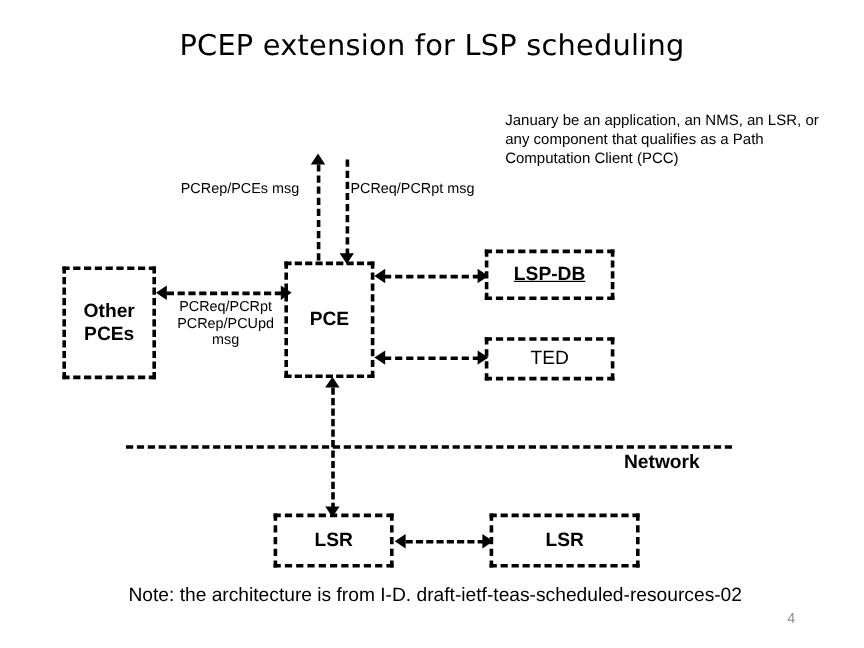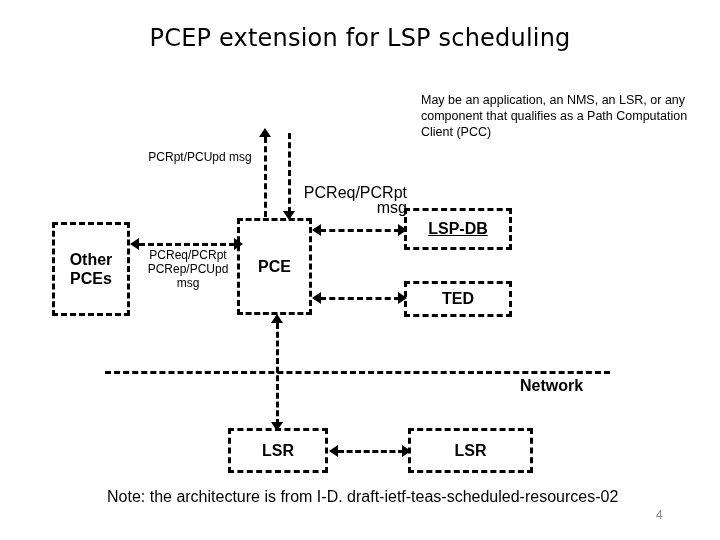--- a/index.html
+++ b/index.html
@@ -49,31 +49,31 @@
     position:relative;top:-3px;
     font-size:16px;line-height:21px;white-space:nowrap;
   }
   #box-otherpces{left:52px;top:222px;width:78px;height:94px;}
   #box-otherpces .lbl{font-size:16px;font-weight:bold;line-height:19px;}
   #box-pce{left:237px;top:218px;width:75px;height:97px;}
   #box-pce .lbl{font-size:16px;font-weight:bold;}
   #box-lspdb{left:404px;top:208px;width:108px;height:42px;text-decoration:underline;}
   #box-lspdb .lbl{font-size:16px;font-weight:bold;}
   #box-ted{left:404px;top:281px;width:108px;height:36px;}
-  #box-ted .lbl{font-size:16px;font-weight:bold;}
+  #box-ted .lbl{font-size:16px;font-weight:normal;}
   #box-lsr1{left:228px;top:428px;width:100px;height:45px;}
   #box-lsr1 .lbl{font-size:16px;font-weight:bold;}
   #box-lsr2{left:408px;top:428px;width:125px;height:45px;}
   #box-lsr2 .lbl{font-size:16px;font-weight:bold;}
 
   
   .ftext{position:absolute;color:#000;font-family:"Liberation Sans", sans-serif;}
   #note-pcc{left:421px;top:92px;width:275px;font-size:12.5px;line-height:16px;}
   #msg-left{left:140px;top:150px;width:120px;text-align:center;font-size:12px;line-height:15px;}
-  #msg-right{left:292px;top:150px;width:115px;text-align:right;font-size:16px;line-height:15px;margin-top:35px;}
+  #msg-right{left:292px;top:150px;width:115px;text-align:left;font-size:12px;line-height:15px;}
   #msg-center{left:138px;top:248px;width:100px;text-align:center;font-size:12px;line-height:14px;}
   #network-label{left:520px;top:377px;width:110px;text-align:left;font-size:16px;font-weight:bold;}
   #footer-note{left:75px;top:488px;font-size:16px;margin-left:32px;}
   #page-num{left:656px;top:508px;font-size:12px;color:#8c8c8c;}
 
   
   .conn{position:absolute;}
   .hline{border-top:3px dashed #000;height:0;}
   .vline{border-left:3px dashed #000;width:0;}
   .netline{position:absolute;left:105px;top:371px;width:505px;border-top:3px dashed #000;height:0;}
@@ -86,23 +86,23 @@
   .ah-right{border-top:6px solid transparent;border-bottom:6px solid transparent;border-left:9px solid #000;}
 </style>
 </head>
 <body>
 
 <div id="slide">
 
   <div class="slide-title">PCEP extension for LSP scheduling</div>
 
 
-  <div class="ftext" id="note-pcc">May be an application, an NMS, an LSR, or any component that qualifies as a Path Computation Client (PCC)</div>
+  <div class="ftext" id="note-pcc">January be an application, an NMS, an LSR, or any component that qualifies as a Path Computation Client (PCC)</div>
 
-  <div class="ftext" id="msg-left">PCRpt/PCUpd msg</div>
+  <div class="ftext" id="msg-left">PCRep/PCEs msg</div>
   <div class="ftext" id="msg-right">PCReq/PCRpt msg</div>
 
   <div class="conn vline" style="left:264px;top:137px;height:80px;"></div>
   <div class="ah ah-up" style="left:259px;top:128px;"></div>
 
   <div class="conn vline" style="left:288px;top:133px;height:80px;"></div>
   <div class="ah ah-down" style="left:283px;top:211px;"></div>
 
   <div class="dbox" id="box-pce">
     <span class="lbl">PCE</span>

